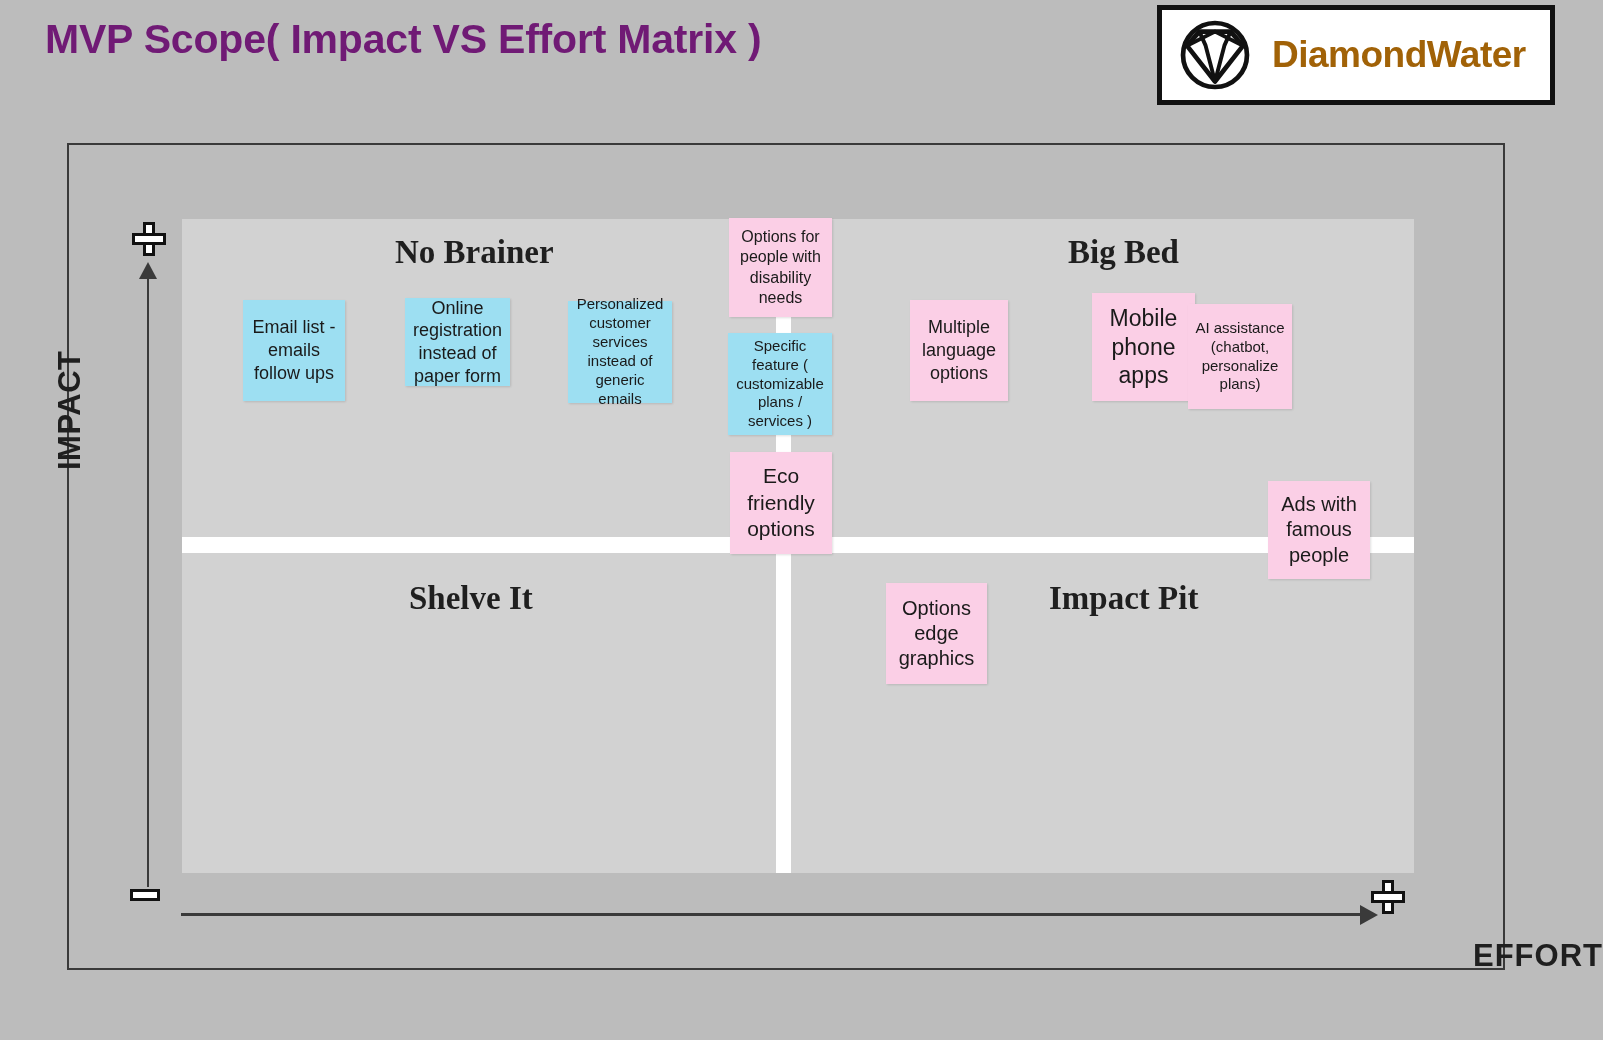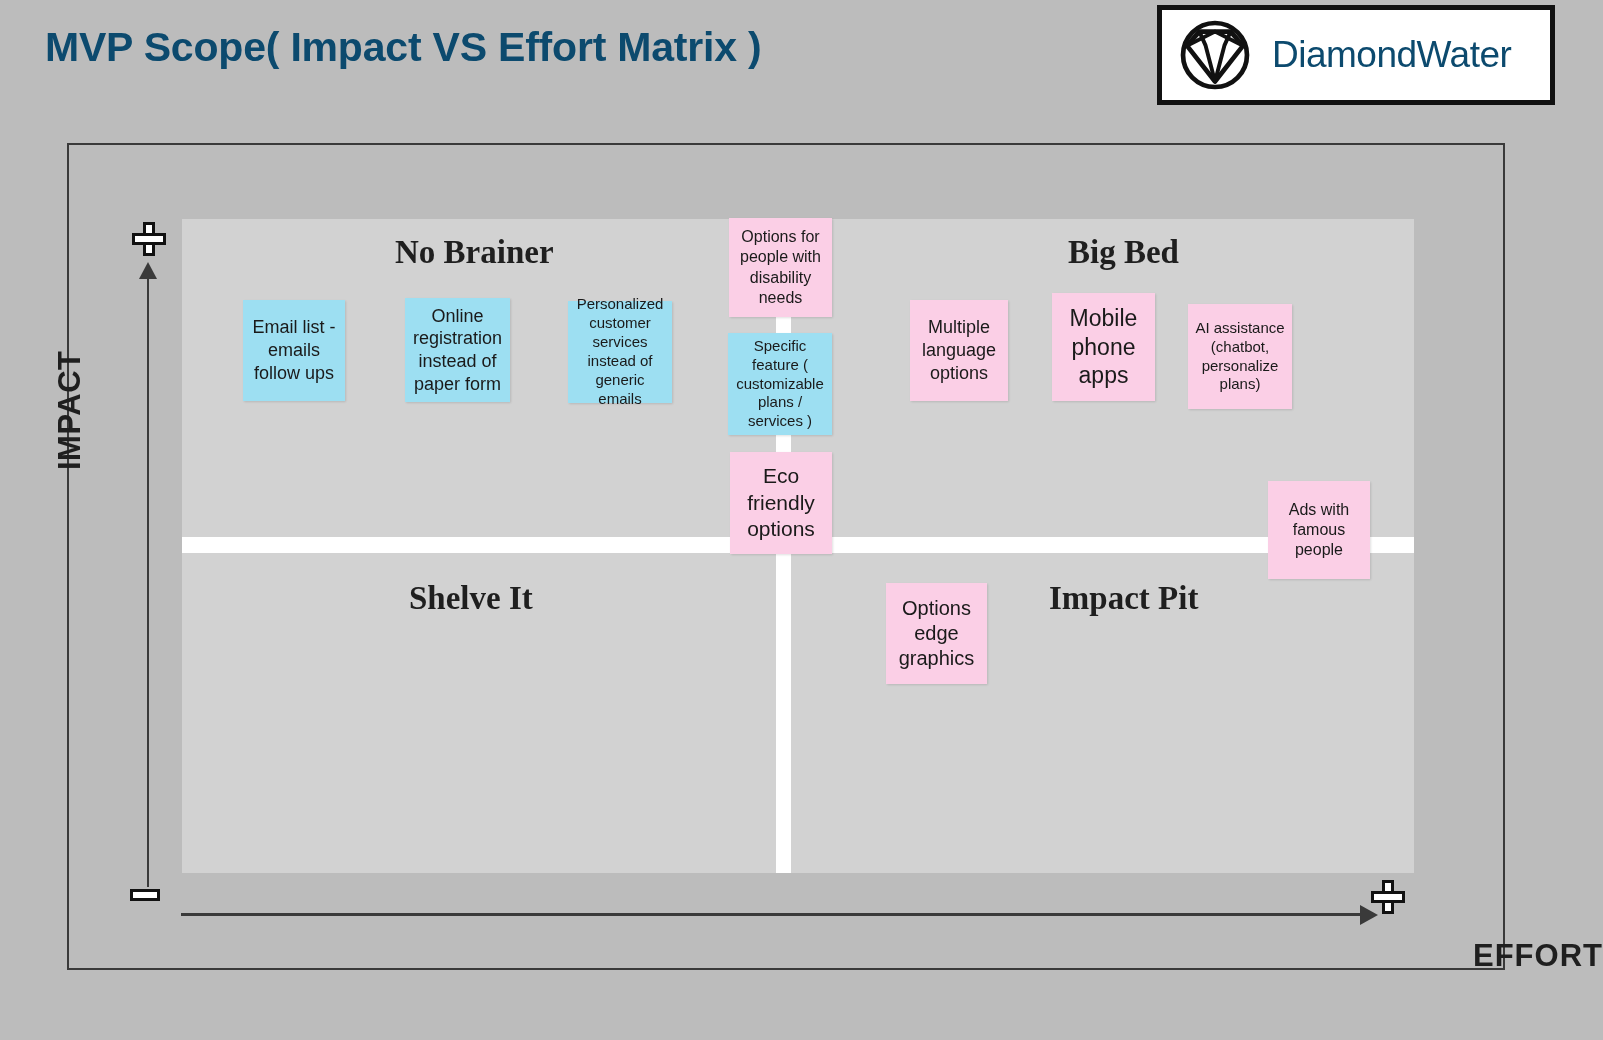--- a/index.html
+++ b/index.html
@@ -12,24 +12,24 @@
     background: #bcbcbc;
     font-family: "Liberation Sans", sans-serif;
     overflow: hidden;
     position: relative;
   }
 
   
   #page-title {
     position: absolute;
     left: 45px;
-    top: 24px;
+    top: 16px;
     font-size: 41px;
     font-weight: bold;
-    color: #0c4a6e;
+    color: #701a75;
     letter-spacing: -0.2px;
     white-space: nowrap;
   }
 
   #brand-logo {
     position: absolute;
     left: 1157px;
     top: 5px;
     width: 398px;
     height: 100px;
@@ -41,22 +41,22 @@
     padding-left: 14px;
   }
   #brand-logo .logo-mark {
     width: 78px;
     height: 78px;
     flex: 0 0 78px;
     display: block;
   }
   #brand-logo .logo-text {
     font-size: 37px;
-    font-weight: normal;
-    color: #0c4a6e;
+    font-weight: bold;
+    color: #a16207;
     margin-left: 18px;
     letter-spacing: -0.5px;
     white-space: nowrap;
   }
 
   
   #matrix-frame {
     position: absolute;
     left: 67px;
     top: 143px;
@@ -243,21 +243,21 @@
 <div class="sign-marker sign-plus" id="sign-effort-plus"></div>
 <div class="sign-marker" id="sign-effort-minus"></div>
 
 <div id="axis-label-impact">IMPACT</div>
 <div id="axis-label-effort"><span class="effort-inner">EFFORT</span></div>
 
 <div class="sticky sticky-blue" style="left:243px; top:300px; width:102px; height:101px; font-size:18px;">
   <span class="sticky-text">Email list - emails follow ups</span>
 </div>
 
-<div class="sticky sticky-blue" style="left:405px; top:298px; width:105px; height:104px; font-size:18px;">
+<div class="sticky sticky-blue" style="left:405px; top:298px; width:105px; height:88px; font-size:18px;">
   <span class="sticky-text">Online registration instead of paper form</span>
 </div>
 
 <div class="sticky sticky-blue" style="left:568px; top:301px; width:104px; height:102px; font-size:15px;">
   <span class="sticky-text">Personalized customer services instead of generic emails</span>
 </div>
 
 <div class="sticky sticky-pink" style="left:729px; top:218px; width:103px; height:99px; font-size:16px;">
   <span class="sticky-text">Options for people with disability needs</span>
 </div>
@@ -267,27 +267,27 @@
 </div>
 
 <div class="sticky sticky-pink" style="left:730px; top:452px; width:102px; height:102px; font-size:21px;">
   <span class="sticky-text">Eco friendly options</span>
 </div>
 
 <div class="sticky sticky-pink" style="left:910px; top:300px; width:98px; height:101px; font-size:18px;">
   <span class="sticky-text">Multiple language options</span>
 </div>
 
-<div class="sticky sticky-pink" style="left:1052px; top:293px; width:103px; height:108px; font-size:23px;">
+<div class="sticky sticky-pink" style="left:1092px; top:293px; width:103px; height:108px; font-size:23px;">
   <span class="sticky-text">Mobile phone apps</span>
 </div>
 
 <div class="sticky sticky-pink" style="left:1188px; top:304px; width:104px; height:105px; font-size:15px;">
   <span class="sticky-text">AI assistance (chatbot, personalize plans)</span>
 </div>
 
-<div class="sticky sticky-pink" style="left:1268px; top:481px; width:102px; height:98px; font-size:16px;">
+<div class="sticky sticky-pink" style="left:1268px; top:481px; width:102px; height:98px; font-size:20px;">
   <span class="sticky-text">Ads with famous people</span>
 </div>
 
 <div class="sticky sticky-pink" style="left:886px; top:583px; width:101px; height:101px; font-size:20px;">
   <span class="sticky-text">Options edge graphics</span>
 </div>
 
 </body></html>

